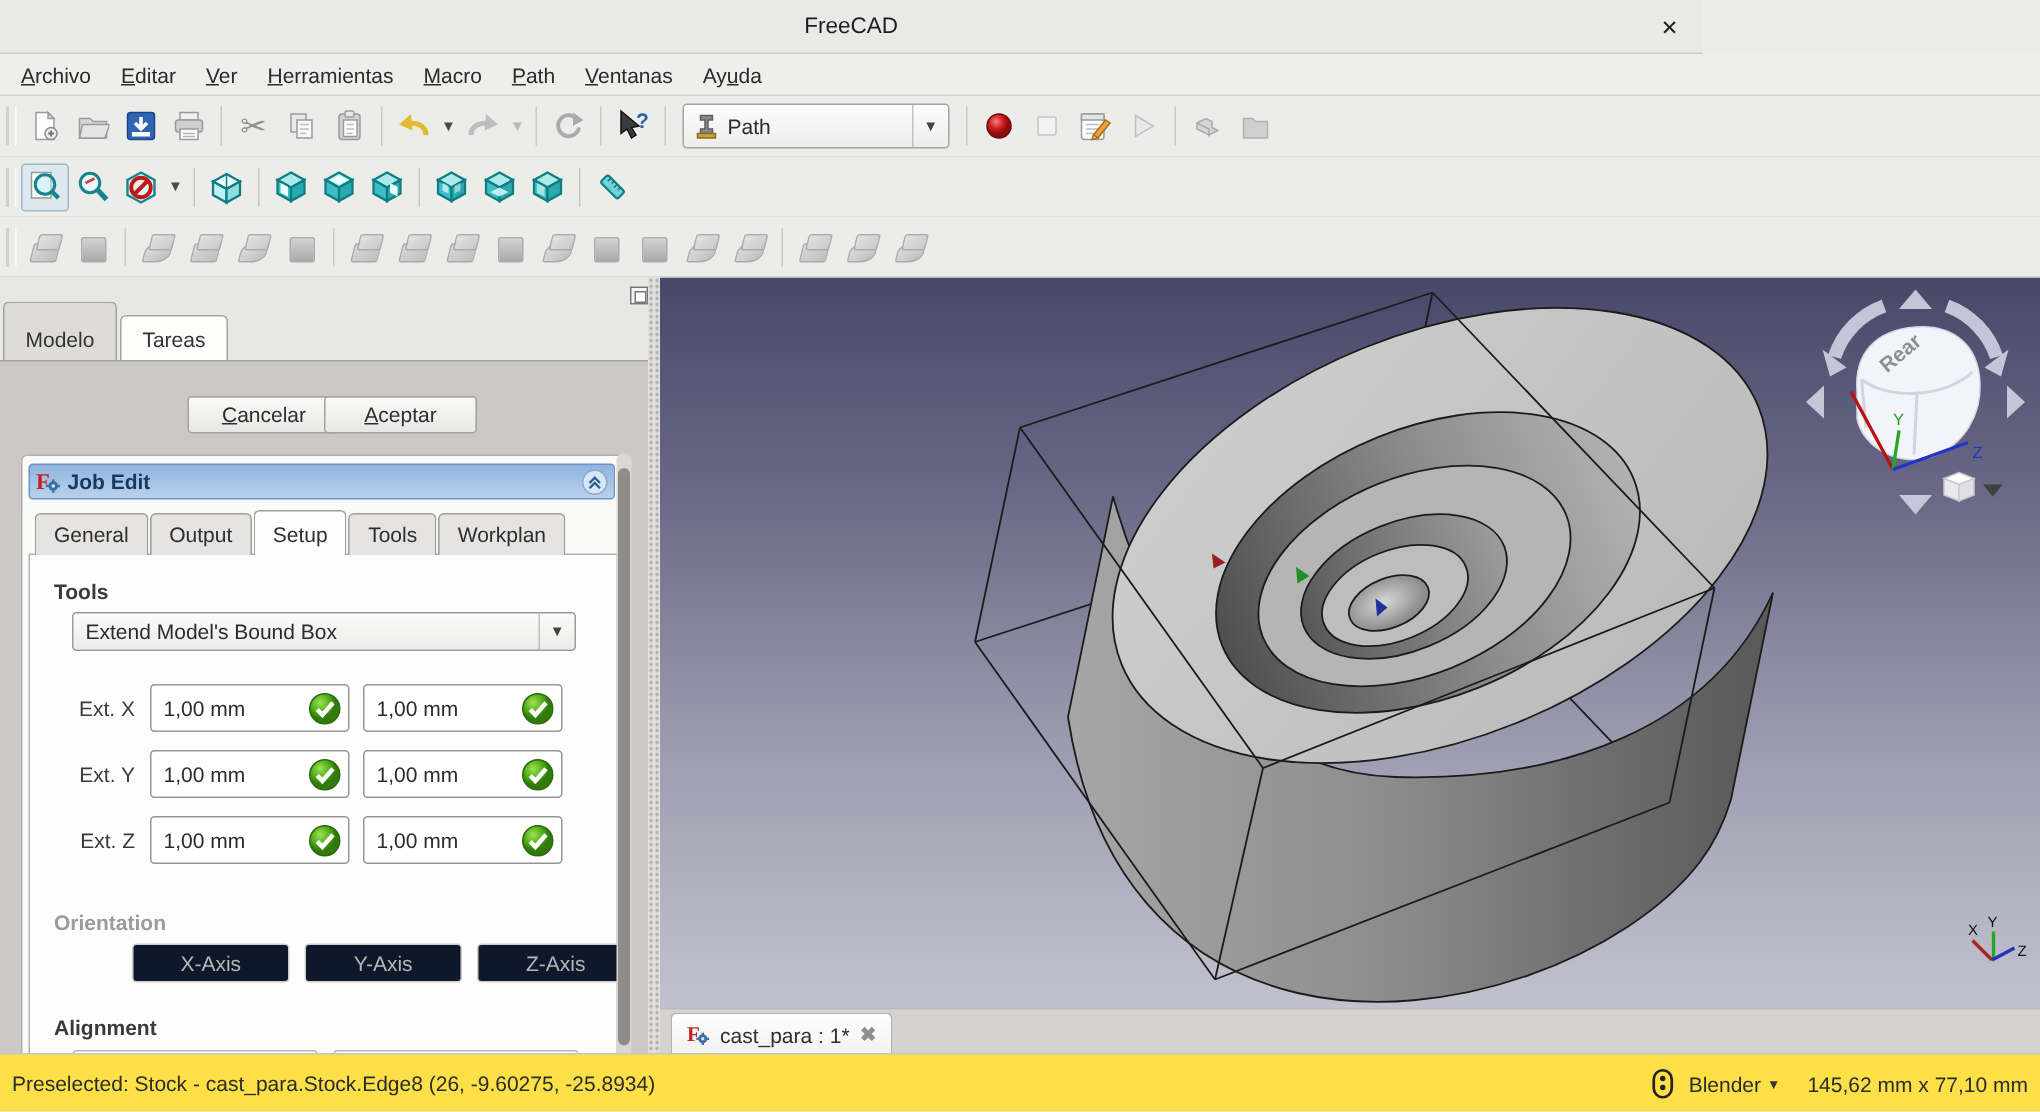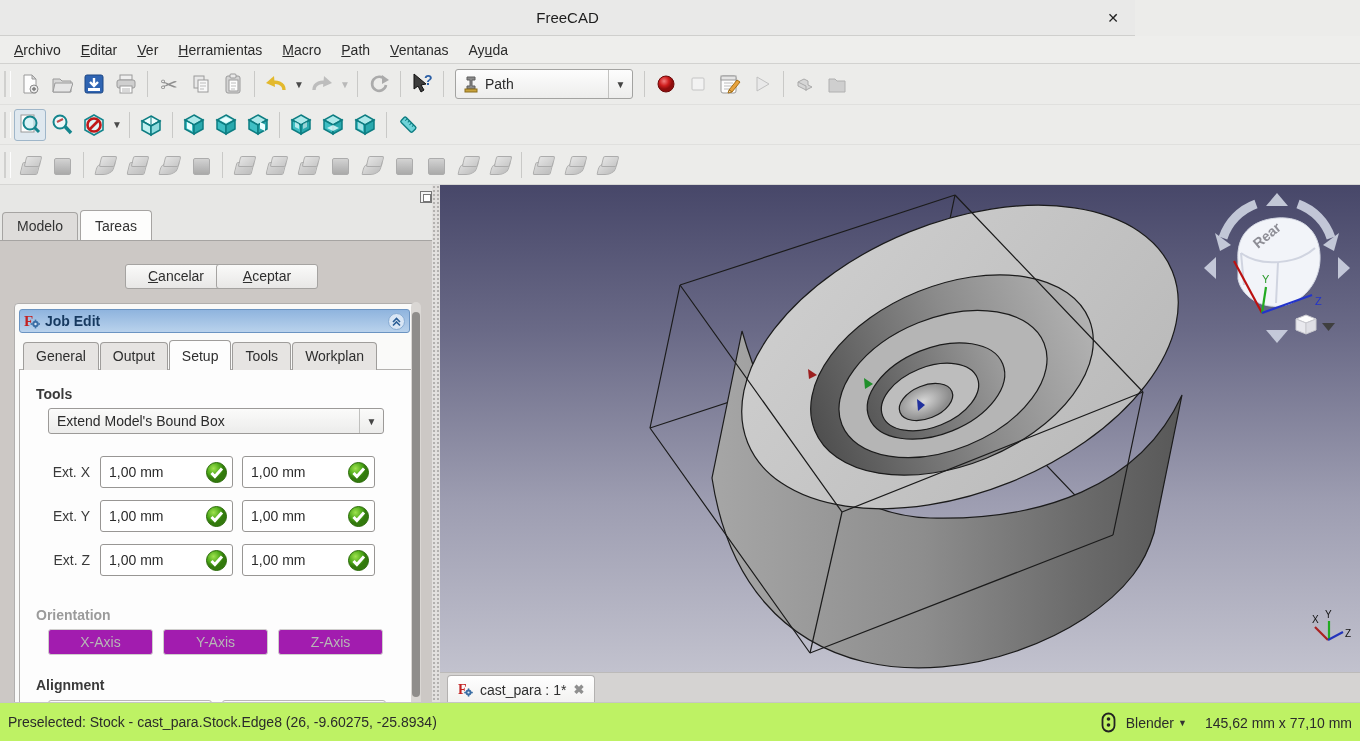--- a/index.html
+++ b/index.html
@@ -42,21 +42,21 @@
   .gico.sq::before { transform:none; left:4px; top:5px; width:15px; height:15px; background:linear-gradient(#cfcfcf,#9f9f9f); }
   .gico.sq::after { display:none; }
   .gico.curve::before { border-radius:50% 10% 50% 10%; background:linear-gradient(135deg,#dedede,#b5b5b5); }
 
   
   #leftpanel { position:absolute; left:0; top:185px; width:440px; height:517px; background:#e7e7e5; }
   .cv-header { position:absolute; left:0; top:0; width:432px; height:25px; display:flex; align-items:center; padding:0 6px; font-size:13px; color:#333; }
   .cv-float { position:absolute; right:8px; top:6px; width:12px; height:12px; border:1px solid #777; background:#f4f4f4; }
   .cv-float::before { content:""; position:absolute; left:2px; top:2px; width:6px; height:6px; border:1px solid #777; background:#fff; }
   .cv-tabs { position:absolute; left:2px; top:25px; height:30px; display:flex; align-items:flex-end; }
-  .cv-tab { padding:5px 14px 6px 14px; font-size:14px; border:1px solid #a6a4a2; border-bottom:none; border-radius:4px 4px 0 0; background:#dedcda; color:#333; margin-right:2px; }
+  .cv-tab { padding:16px 14px 6px 14px; font-size:14px; border:1px solid #a6a4a2; border-bottom:none; border-radius:4px 4px 0 0; background:#dedcda; color:#333; margin-right:2px; }
   .cv-tab.active { background:#fdfdfc; padding-top:7px; position:relative; z-index:2; }
   .task-area { position:absolute; left:0; top:55px; width:432px; height:462px; background:#ccc8c5; border-top:1px solid #a6a4a2; overflow:hidden; }
   .task-btns { position:absolute; left:0; top:0; width:420px; height:60px; }
   .qbtn { position:absolute; height:25px; width:102px; border:1px solid #a5a3a1; border-radius:3px; background:linear-gradient(#fafaf9,#e8e7e6); font-size:14px; color:#2e2e2e; text-align:center; line-height:23px; }
   .qbtn u { text-decoration:underline; }
 
   .card { position:absolute; left:14px; top:62px; width:401px; height:404px; background:#fafaf9; border:1px solid #b1afae; border-radius:4px; overflow:hidden; }
   .job-header { position:absolute; left:4px; top:5px; width:391px; height:24px; border:1px solid #6b94c2; border-radius:3px; background:linear-gradient(#8fb4de,#b9d2ec); display:flex; align-items:center; padding:0 4px; }
   .job-header .jtitle { font-weight:bold; font-size:14px; color:#16395f; margin-left:5px; }
   .job-collapse { position:absolute; right:4px; top:3px; width:17px; height:17px; border-radius:50%; background:#d9e6f5; border:1px solid #86abd3; display:flex; align-items:center; justify-content:center; }
@@ -70,39 +70,39 @@
   .sec-label.disabled { color:#9b9b9b; }
   .combo { position:absolute; left:28px; top:38px; width:336px; height:26px; border:1px solid #9c9a98; border-radius:3px; background:linear-gradient(#fbfbfa,#ececeb); display:flex; align-items:center; padding-left:8px; font-size:14px; color:#2b2b2b; }
   .combo .arrowbox { position:absolute; right:0; top:0; width:24px; height:24px; border-left:1px solid #c0c0be; display:flex; align-items:center; justify-content:center; font-size:10px; color:#444; }
 
   .ext-row { position:absolute; left:0; width:380px; height:33px; }
   .ext-label { position:absolute; left:14px; width:56px; top:8px; text-align:right; font-size:14px; color:#3a3a3a; }
   .qfield { position:absolute; top:0; width:133px; height:32px; background:#fff; border:1px solid #989694; border-radius:3px; display:flex; align-items:center; padding-left:8px; font-size:14px; color:#2b2b2b; }
   .qfield .chk { position:absolute; right:4px; top:4px; }
   .f1 { left:80px; } .f2 { left:222px; }
 
-  .axis-btn { position:absolute; top:0; width:105px; height:26px; border:1px solid #cfcecc; border-radius:3px; background:#a21caf; color:#b7b7b6; font-size:14px; text-align:center; line-height:24px; }
+  .axis-btn { position:absolute; top:0; width:105px; height:26px; border:1px solid #cfcecc; border-radius:3px; background:#0f172a; color:#b7b7b6; font-size:14px; text-align:center; line-height:24px;margin-left:40px; }
   .stub-btn { position:absolute; width:164px; height:18px; border:1px solid #b9b7b5; border-radius:3px 3px 0 0; background:linear-gradient(#fafaf9,#efeeee); }
 
   .vscroll { position:absolute; right:11px; top:61px; width:10px; height:456px; background:#dad7d4; border-radius:5px; }
   .vscroll .thumb { position:absolute; left:1px; top:10px; width:8px; height:385px; background:#8f8d8b; border-radius:4px; }
   .splitter { position:absolute; right:0; top:0; width:8px; height:517px; background:#e2e0de; background-image:radial-gradient(#b3b1af 1px, transparent 1.2px); background-size:4px 4px; }
 
   
   #viewport { position:absolute; left:440px; top:185px; width:920px; height:487px; }
   #viewport svg { display:block; }
 
   
   .mdi { position:absolute; left:440px; top:672px; width:920px; height:30px; background:#d5d3d2; border-top:1px solid #bcbab9; }
   .mdi-tab { position:absolute; left:7px; top:2px; height:28px; background:linear-gradient(#ffffff,#f2f1f0); border:1px solid #b3b1b0; border-bottom:none; border-radius:4px 4px 0 0; display:flex; align-items:center; padding:0 10px; gap:7px; }
   .mdi-tab .tlabel { font-size:14px; color:#2f2f2f; }
   .mdi-tab .tclose { font-size:13px; color:#8f8f8f; font-weight:bold; }
 
   
-  .statusbar { position:absolute; left:0; top:702px; width:1360px; height:39px; background:#bef264; border-top:1px solid #c6c6c4; }
+  .statusbar { position:absolute; left:0; top:702px; width:1360px; height:39px; background:#fde047; border-top:1px solid #c6c6c4; }
   .statusbar .msg { position:absolute; left:8px; top:11px; font-size:14px; color:#2b2b2b; }
   .sb-right { position:absolute; right:8px; top:0; height:39px; display:flex; align-items:center; gap:10px; }
   .sb-nav { display:flex; align-items:center; gap:4px; font-size:14px; color:#2b2b2b; }
   .sb-dims { font-size:14px; color:#2b2b2b; margin-left:8px; }
 </style>
 </head>
 <body>
 
 <div id="app">
 

